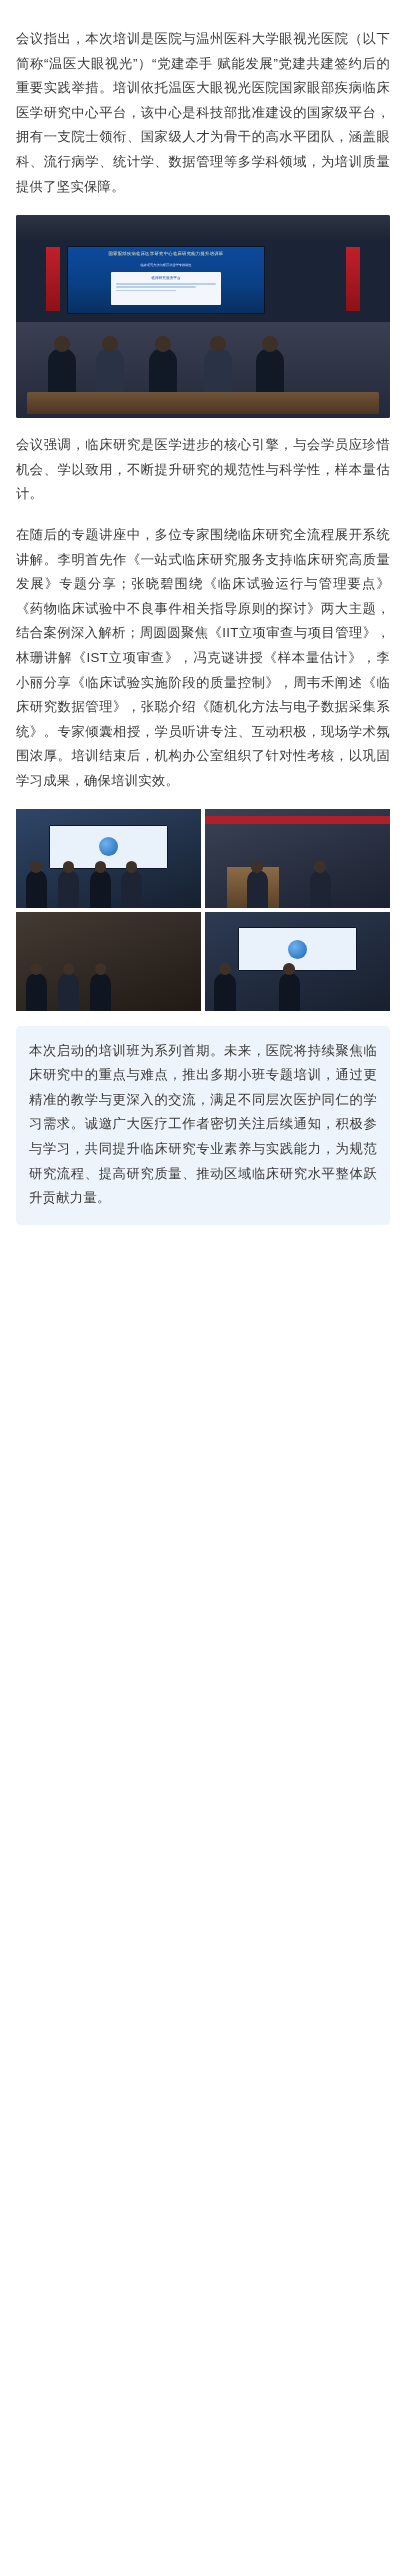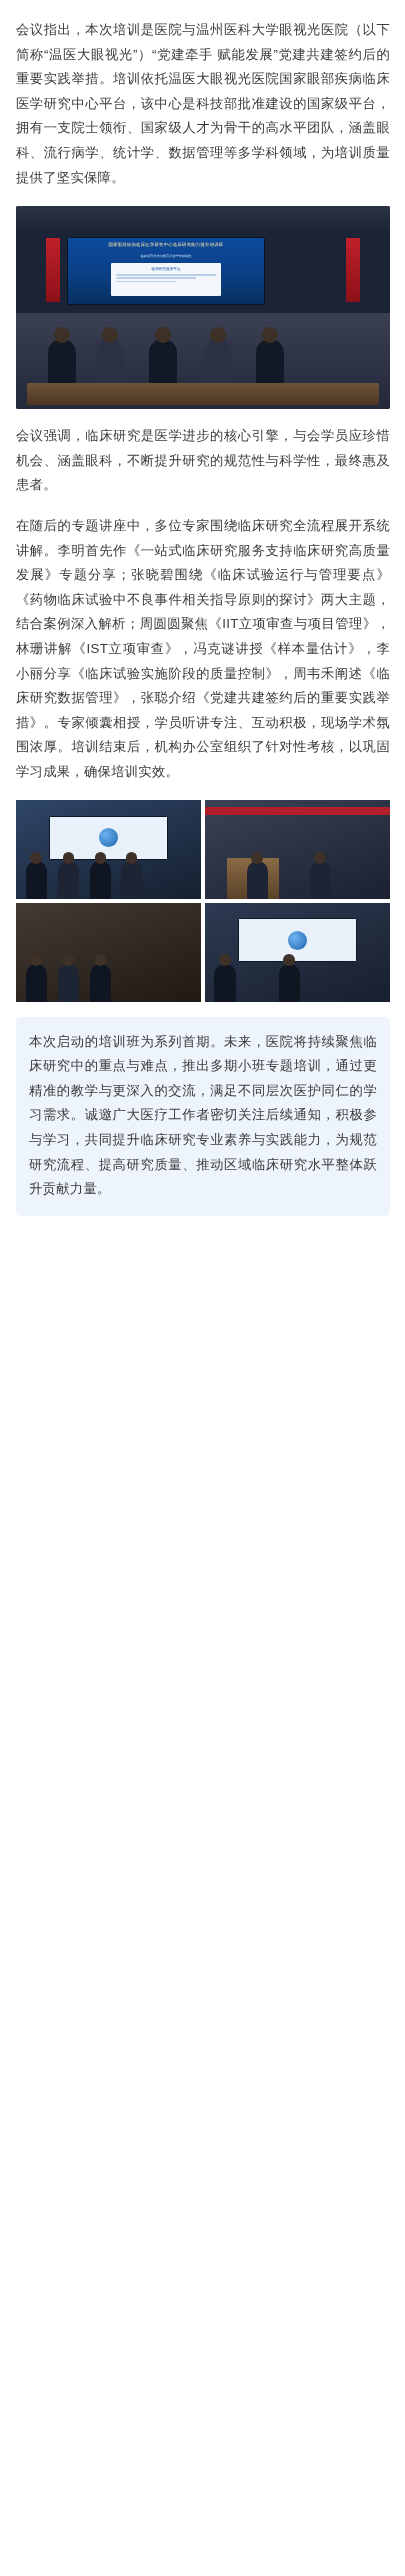--- a/index.html
+++ b/index.html
@@ -17,21 +17,21 @@
     width: 406px;
     padding: 14px 16px 21.4px 16px;
     background: #ffffff;
   }
   p.para {
     font-size: 13.3px;
     line-height: 1.85;
     letter-spacing: 0.3px;
     text-align: justify;
     color: #3a3a3a;
-    margin: 4px 0 16px 0;
+    margin: 13px 0 16px 0;
     text-indent: 0;
   }
 
   
   .photo-block {
     margin: 0 0 15px 0;
     border-radius: 2.1px;
     overflow: hidden;
   }
   .photo-single {
@@ -204,23 +204,23 @@
         <div class="attendee a1"></div>
         <div class="attendee a2"></div>
         <div class="attendee a3"></div>
         <div class="attendee a4"></div>
         <div class="attendee a5"></div>
         <div class="desk"></div>
       </div>
     </div>
   </div>
 
-  <p class="para">会议强调，临床研究是医学进步的核心引擎，与会学员应珍惜机会、涵盖眼科，不断提升研究的规范性与科学性，最终惠及患者。</p>
-
-  <p class="para">在随后的专题讲座中，多位专家围绕临床研究全流程展开系统讲解。李明首先作《一站式临床研究服务支持临床研究高质量发展》专题分享；张晓碧围绕《临床试验运行与管理要点》《药物临床试验中不良事件相关指导原则的探讨》两大主题，结合案例深入解析；周圆圆聚焦《IIT立项审查与项目管理》，林珊讲解《IST立项审查》，冯克谜讲授《样本量估计》，李小丽分享《临床试验实施阶段的质量控制》，周韦禾阐述《临床研究数据管理》，张聪介绍《党建共建签约后的重要实践举措》。专家倾囊相授，学员听讲专注、互动积极，现场学术氛围浓厚。培训结束后，机构办公室组织了针对性考核，以巩固学习成果，确保培训实效。</p>
+  <p class="para">会议强调，临床研究是医学进步的核心引擎，与会学员应珍惜机会、学以致用，不断提升研究的规范性与科学性，样本量估计。</p>
+
+  <p class="para">在随后的专题讲座中，多位专家围绕临床研究全流程展开系统讲解。李明首先作《一站式临床研究服务支持临床研究高质量发展》专题分享；张晓碧围绕《临床试验运行与管理要点》《药物临床试验中不良事件相关指导原则的探讨》两大主题，结合案例深入解析；周圆圆聚焦《IIT立项审查与项目管理》，林珊讲解《IST立项审查》，冯克谜讲授《样本量估计》，李小丽分享《临床试验实施阶段的质量控制》，周韦禾阐述《临床研究数据管理》，张聪介绍《随机化方法与电子数据采集系统》。专家倾囊相授，学员听讲专注、互动积极，现场学术氛围浓厚。培训结束后，机构办公室组织了针对性考核，以巩固学习成果，确保培训实效。</p>
 
   <div class="photo-grid">
     <div class="cell c1">
       <div class="mini-screen">
           <div class="dot"></div>
         </div>
       <div class="person p1"></div>
       <div class="person p2"></div>
       <div class="person p3"></div>
       <div class="person p4"></div>

